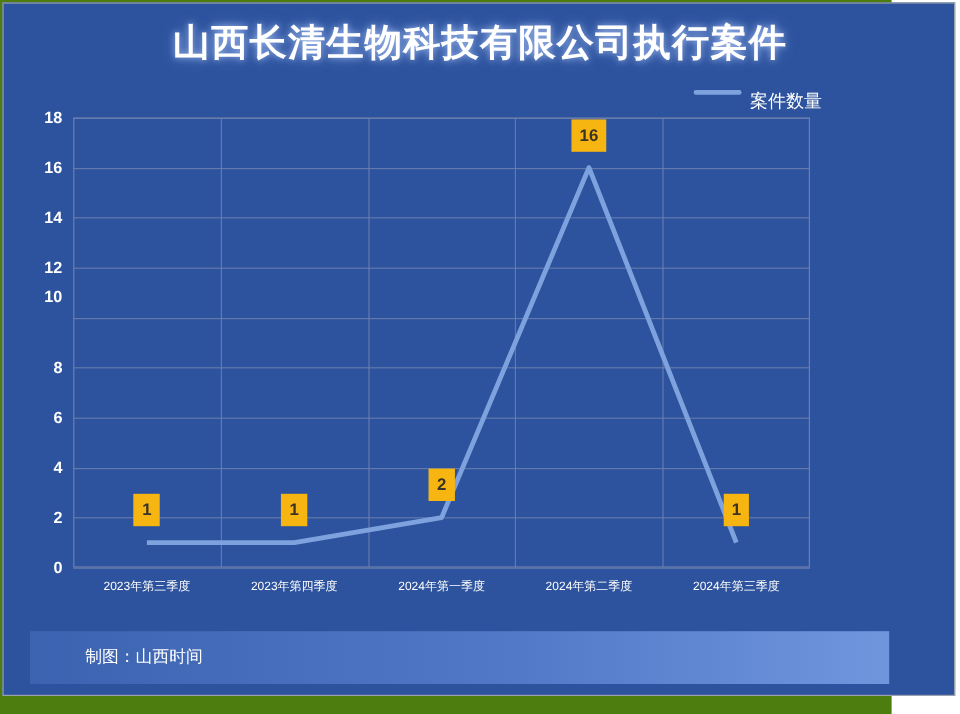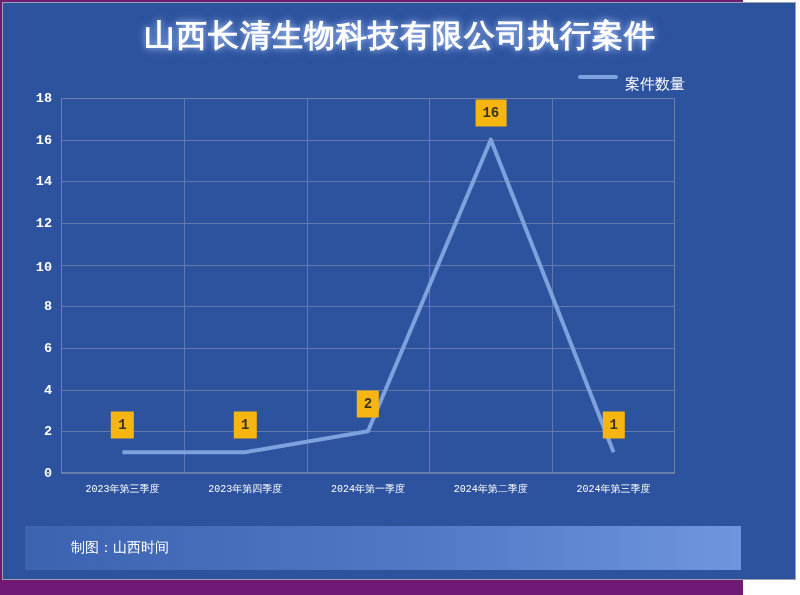--- a/index.html
+++ b/index.html
@@ -12,22 +12,21 @@
     height: 595px;
     font-family: "Liberation Sans", "DejaVu Sans", sans-serif;
     overflow: hidden;
   }
 
   #poster {
     position: relative;
     width: 743px;
     height: 595px;
     box-sizing: border-box;
-    background: #701a75;
-    font-family: Liberation Mono, monospace;
+    background: #4d7c0f;
   }
 
   
   #canvas {
     position: absolute;
     left: 2px;
     top: 2px;
     width: 794px;
     height: 578px;
     background: #2d539e;
@@ -206,21 +205,21 @@
           <div class="vgrid" style="left: 245.6px;"></div>
           <div class="vgrid" style="left: 368.4px;"></div>
           <div class="vgrid" style="left: 491.2px;"></div>
         </div>
       <div id="yticks">
           <div class="ytick" style="top: 375px;">0</div>
           <div class="ytick" style="top: 333.333px;">2</div>
           <div class="ytick" style="top: 291.667px;">4</div>
           <div class="ytick" style="top: 250px;">6</div>
           <div class="ytick" style="top: 208.333px;">8</div>
-          <div class="ytick" style="top: 169px;">10</div>
+          <div class="ytick" style="top: 149px;">10</div>
           <div class="ytick" style="top: 125px; margin-left: 28px;">12</div>
           <div class="ytick" style="top: 83.3333px;">14</div>
           <div class="ytick" style="top: 41.6667px;">16</div>
           <div class="ytick" style="top: 0px;">18</div>
         </div>
       <div id="xticks">
           <div class="xtick" style="left: 61.4px;">2023年第三季度</div>
           <div class="xtick" style="left: 184.2px;">2023年第四季度</div>
           <div class="xtick" style="left: 307px;">2024年第一季度</div>
           <div class="xtick" style="left: 429.8px;">2024年第二季度</div>

